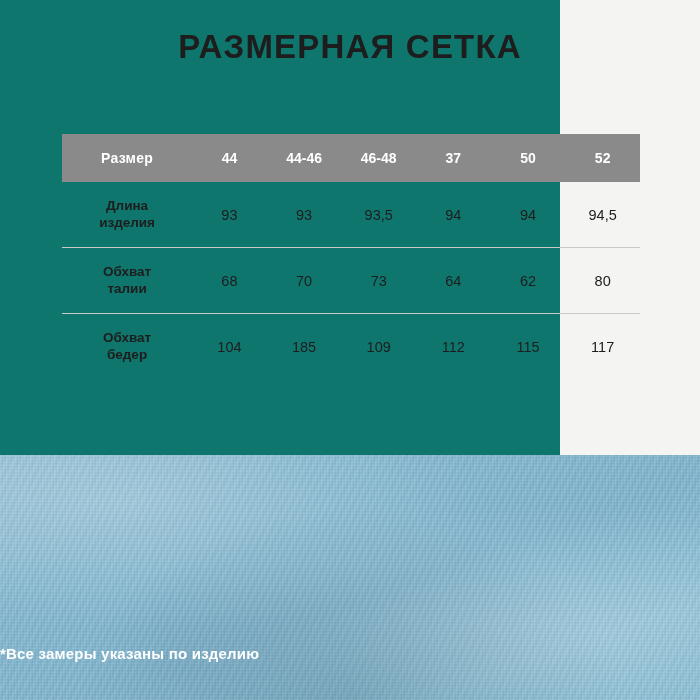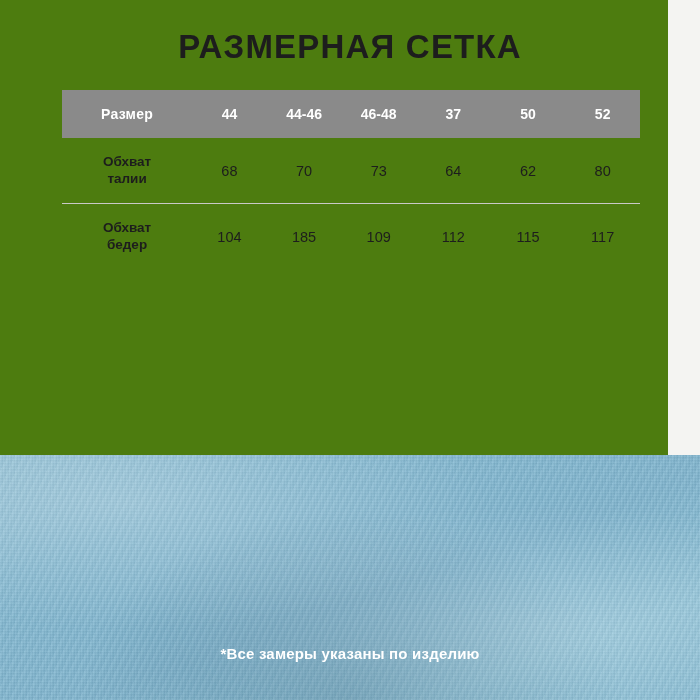--- a/index.html
+++ b/index.html
@@ -8,23 +8,23 @@
   }
   body {
     width: 700px;
     height: 700px;
     font-family: "Liberation Sans", sans-serif;
     background: #f4f4f2;
     overflow: hidden;
   }
   .page {
     position: relative;
-    width: 668px;
+    width: 560px;
     height: 700px;
-    background: #4d7c0f;
+    background: #0f766e;
   }
 
   
   .title {
     position: absolute;
     top: 28px;
     left: 0;
     width: 700px;
     text-align: center;
     font-size: 33px;
@@ -37,20 +37,21 @@
   .table-wrap {
     position: absolute;
     top: 90px;
     left: 62px;
     width: 578px;
   }
   table.size-table {
     border-collapse: collapse;
     width: 578px;
     table-layout: fixed;
+    margin-top: 44px;
   }
   table.size-table thead th {
     background: #8a8a8a;
     color: #ffffff;
     font-size: 14px;
     font-weight: bold;
     height: 46px;
     vertical-align: middle;
     text-align: center;
   }
@@ -114,21 +115,21 @@
       radial-gradient(ellipse at 18% 20%, rgba(255,255,255,0.20) 0%, rgba(255,255,255,0) 45%),
       radial-gradient(ellipse at 78% 70%, rgba(255,255,255,0.16) 0%, rgba(255,255,255,0) 50%),
       radial-gradient(ellipse at 50% 100%, rgba(30,70,95,0.22) 0%, rgba(30,70,95,0) 55%);
     pointer-events: none;
   }
   .denim-note {
     position: absolute;
     left: 0;
     top: 645px;
     width: 700px;
-    text-align: center;
+    text-align: left;
     font-size: 15px;
     font-weight: bold;
     color: #ffffff;
     letter-spacing: 0.2px;
     z-index: 2;
   }
 </style>
 </head>
 <body>
 
@@ -152,20 +153,30 @@
           <th class="first-col">Размер</th>
           <th>44</th>
           <th>44-46</th>
           <th>46-48</th>
           <th>37</th>
           <th>50</th>
           <th>52</th>
         </tr>
       </thead>
       <tbody>
+        <tr>
+          <td class="first-col">Длина
+изделия</td>
+          <td>93</td>
+          <td>93</td>
+          <td>93,5</td>
+          <td>94</td>
+          <td>94</td>
+          <td>94,5</td>
+        </tr>
         <tr>
           <td class="first-col">Обхват
 талии</td>
           <td>68</td>
           <td>70</td>
           <td>73</td>
           <td>64</td>
           <td>62</td>
           <td>80</td>
         </tr>

